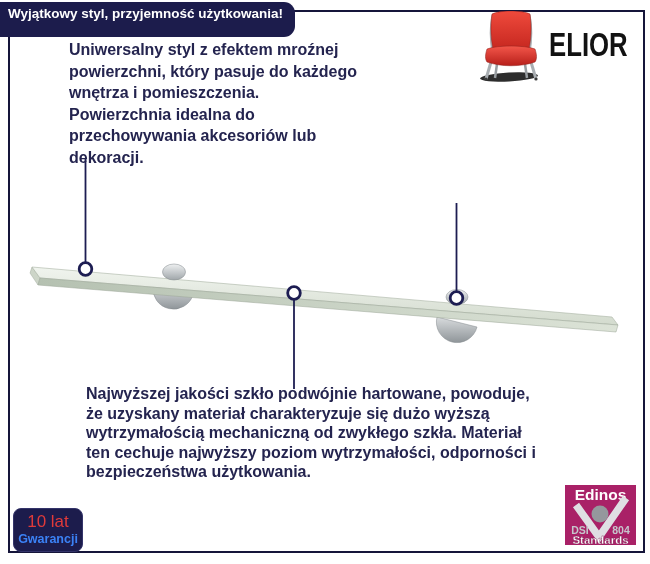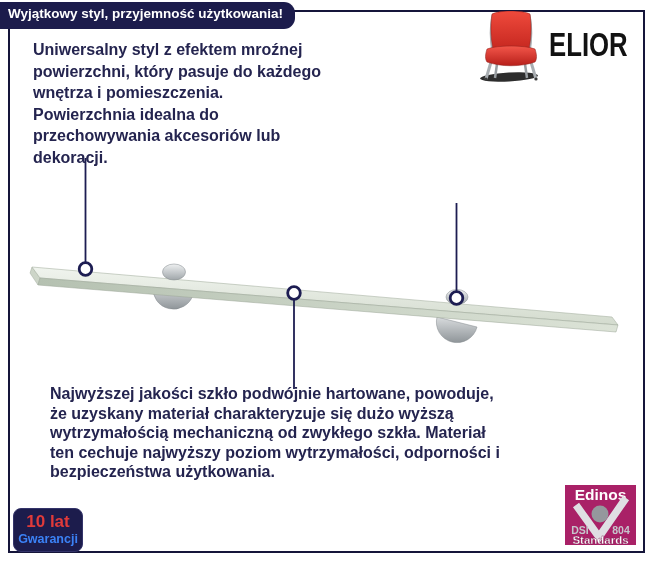--- a/index.html
+++ b/index.html
@@ -2,35 +2,35 @@
 <html><head>
 <meta charset="utf-8">
 <style>
   html,body{margin:0;padding:0;background:#fff;}
   .canvas{position:relative;width:650px;height:564px;background:#fff;overflow:hidden;
           font-family:"Liberation Sans","DejaVu Sans",sans-serif;}
   .frame{position:absolute;left:8px;top:10px;width:637px;height:543px;
          border:2px solid #15153a;box-sizing:border-box;z-index:0;}
   .banner{position:absolute;left:0;top:2px;height:23px;line-height:23px;z-index:3;
           background:#1c1c4c;color:#fff;font-weight:bold;font-size:13.5px;
-          padding:0 12px 4px 8px;border-radius:0 11px 11px 0;white-space:nowrap;}
+          padding:0 12px 12px 8px;border-radius:0 11px 11px 0;white-space:nowrap;}
   .logo-chair{position:absolute;left:479px;top:11px;width:64px;height:72px;z-index:2;}
   .logo-text{position:absolute;left:549px;top:26px;font-size:33px;font-weight:bold;
              color:#121212;transform:scaleX(.78);transform-origin:left center;
              letter-spacing:0;z-index:2;}
   .textblock{position:absolute;color:#24244f;font-weight:bold;font-size:16px;
-             white-space:pre-line;z-index:2;}
+             white-space:pre-line;z-index:2;margin-left:36px;}
   .block-style{left:33px;top:39px;width:345px;line-height:21.5px;}
   .block-handles{left:358px;top:173px;width:280px;line-height:21.5px;}
   .block-glass{left:50px;top:384px;width:580px;line-height:19.5px;}
   .overlay{position:absolute;left:0;top:0;z-index:1;}
   .badge-warranty{position:absolute;left:13px;top:508px;width:70px;height:44px;
                   background:#1c1c4c;border-radius:8px;text-align:center;z-index:3;
                   border:1px solid #34346a;box-sizing:border-box;}
-  .badge-warranty .years{color:#e03a3a;font-weight:bold;font-size:17px;line-height:20px;margin-top:3px;}
+  .badge-warranty .years{color:#e03a3a;font-weight:normal;font-size:17px;line-height:20px;margin-top:3px;}
   .badge-warranty .label{color:#3b82f6;font-weight:bold;font-size:12.5px;line-height:15px;}
   .badge-edinos{position:absolute;left:565px;top:485px;width:71px;height:60px;z-index:3;}
 </style>
 </head>
 <body>
 
 <div class="canvas">
 
   <div class="frame"></div>
 

